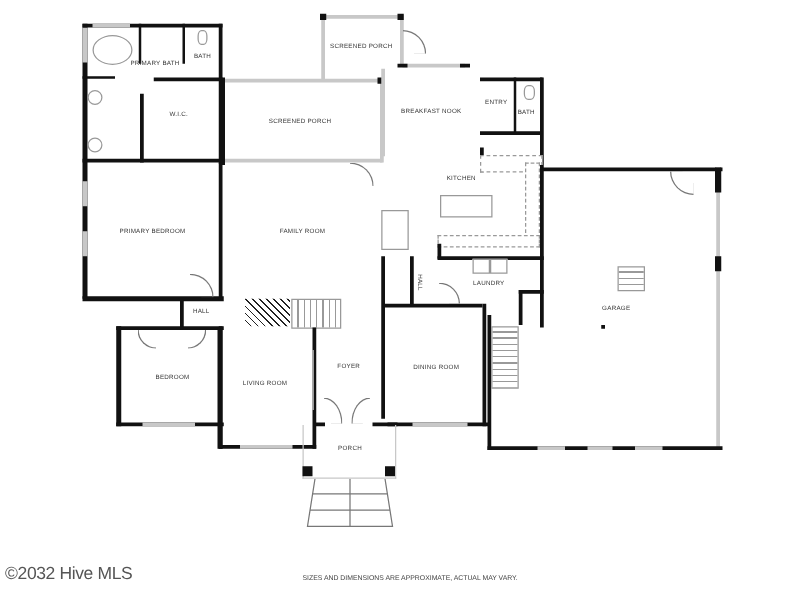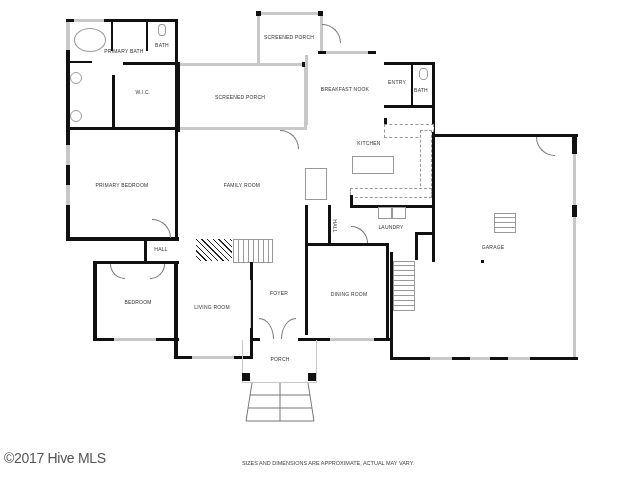--- a/index.html
+++ b/index.html
@@ -157,14 +157,14 @@
     <polyline points="10,0 4,38 72,38 66,0" fill="none" stroke="#777" stroke-width="1"></polyline>
     <line x1="38" y1="0" x2="38" y2="38" stroke="#777" stroke-width="1"></line>
     <line x1="8" y1="12" x2="68" y2="12" stroke="#777" stroke-width="1"></line>
     <line x1="6" y1="25" x2="70" y2="25" stroke="#777" stroke-width="1"></line>
   </svg>
 
   <div class="w" style="left:176px;top:62px;width:4px;height:70px;"></div>
   <div class="w" style="left:174px;top:262px;width:4px;height:97px;"></div>
 </div>
 
-<div class="copy">©2017 Hive MLS</div>
+<div class="copy">©2032 Hive MLS</div>
 <div class="disc">SIZES AND DIMENSIONS ARE APPROXIMATE, ACTUAL MAY VARY.</div>
 
 </body></html>

